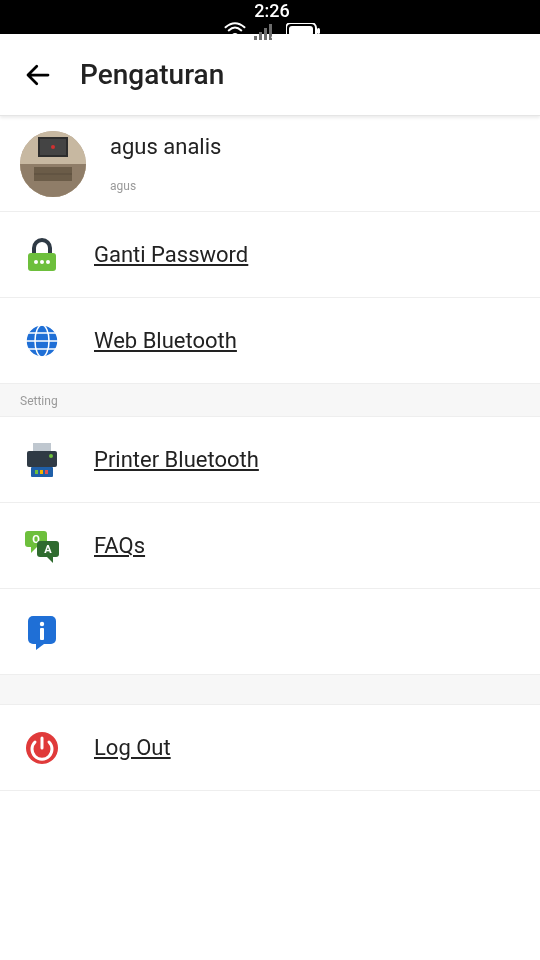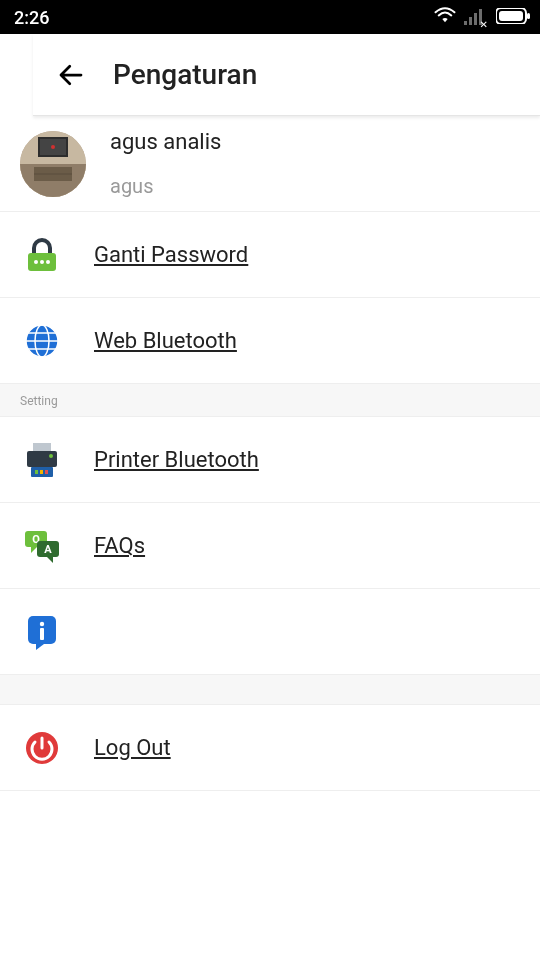--- a/index.html
+++ b/index.html
@@ -1,28 +1,28 @@
 <!DOCTYPE html>
 <html><head>
 <meta charset="utf-8">
 <style>
   * { box-sizing: border-box; margin: 0; padding: 0; }
   html, body { width: 540px; height: 960px; font-family: -apple-system, Roboto, "Helvetica Neue", Arial, sans-serif; background: #fff; color: #222; }
-  .status-bar { height: 34px; background: #000; color: #fff; display: flex; align-items: center; justify-content: space-between; padding: 0 10px 0 14px; font-size: 18px; }
+  .status-bar { height: 34px; background: #000; color: #fff; display: flex; align-items: center; justify-content: space-between; padding: 0 10px 0 14px; font-size: 18px; flex-direction: column; }
   .status-left { font-weight: 500; }
   .status-right { display: flex; align-items: center; gap: 8px; }
-  .header { height: 82px; display: flex; align-items: center; padding: 0 20px; border-bottom: 1px solid #e5e5e5; box-shadow: 0 2px 3px rgba(0,0,0,0.08); margin-left: 33px; }
+  .header { height: 82px; display: flex; align-items: center; padding: 0 20px; border-bottom: 1px solid #e5e5e5; box-shadow: 0 2px 3px rgba(0,0,0,0.08); }
   .back-btn { width: 36px; height: 36px; display: flex; align-items: center; justify-content: center; margin-right: 24px; }
   .header-title { font-size: 28px; font-weight: 500; }
   .content { }
   .profile-row { display: flex; align-items: center; height: 96px; padding: 0 20px; border-bottom: 1px solid #eee; }
   .avatar { width: 66px; height: 66px; border-radius: 50%; overflow: hidden; background: #b8a58f; margin-right: 24px; position: relative; }
   .avatar svg { width: 100%; height: 100%; display: block; }
   .profile-text .name { font-size: 22px; font-weight: 400; color: #222; }
-  .profile-text .sub { font-size: 20px; color: #9a9a9a; margin-top: 20px; }
+  .profile-text .sub { font-size: 12px; color: #9a9a9a; margin-top: 20px; }
   .list-item { display: flex; align-items: center; height: 86px; padding: 0 20px; border-bottom: 1px solid #eee; background: #fff; text-decoration: underline; }
   .list-item .icon-slot { width: 44px; height: 44px; display: flex; align-items: center; justify-content: center; margin-right: 30px; }
   .list-item .label { font-size: 22px; color: #222; }
   .section-header { padding: 10px 20px 8px 20px; background: #f7f7f7; color: #9a9a9a; font-size: 12px; border-bottom: 1px solid #eee; }
   .spacer { height: 30px; background: #f7f7f7; border-bottom: 1px solid #eee; }
   .signal-x { font-size: 10px; position: relative; top: 5px; margin-left: -4px; }
 </style>
 </head>
 <body>
 

